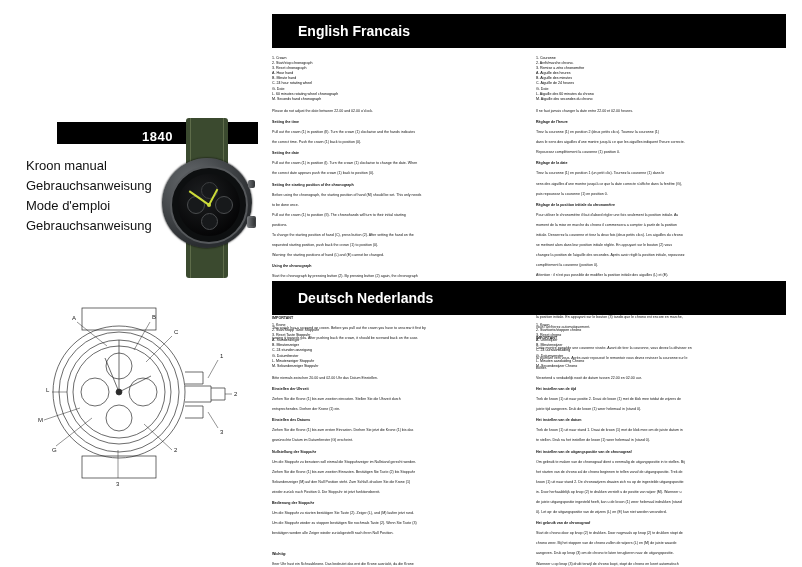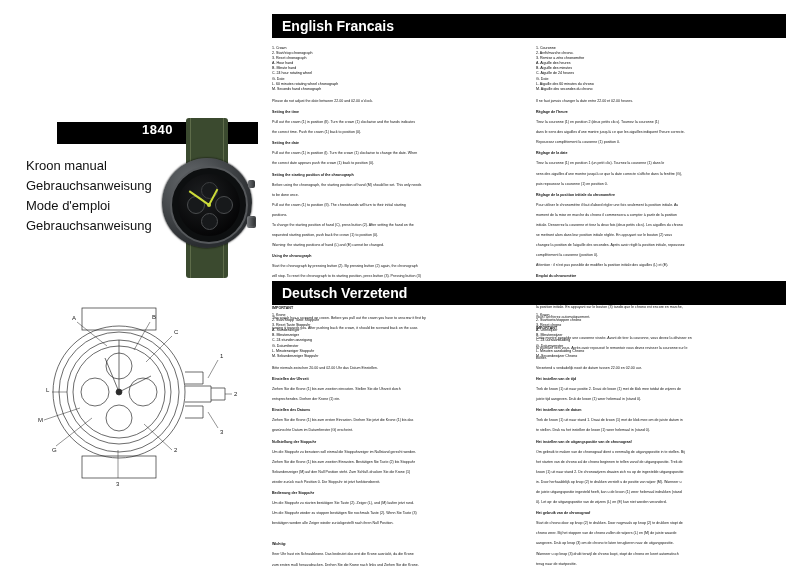--- a/index.html
+++ b/index.html
@@ -1,21 +1,21 @@
 <!DOCTYPE html>
 <html><head>
 <meta charset="utf-8">
 <style>
   html,body{margin:0;padding:0;}
   body{width:802px;height:567px;background:#ffffff;font-family:"Liberation Sans",sans-serif;overflow:hidden;}
   .page{position:relative;width:802px;height:567px;}
 
   
   .cover{position:absolute;left:18px;top:122px;width:240px;}
-  .cover-bar{background:#000;color:#fff;height:22px;display:flex;align-items:flex-start;justify-content:center;margin-left:39px;}
+  .cover-bar{background:#000;color:#fff;height:22px;display:flex;align-items:flex-end;justify-content:center;margin-left:39px;}
   .cover-bar span{font-size:13px;font-weight:bold;letter-spacing:.5px;}
   .cover-titles{margin-top:12px;padding-left:8px;}
   .cover-titles div{font-size:13px;color:#111;line-height:1.55;}
 
   
   .watch-photo{position:absolute;left:148px;top:118px;width:118px;height:160px;}
   .strap{position:absolute;left:38px;width:42px;background:#3b4a2f;border-radius:3px;}
   .strap.top{top:0;height:60px;}
   .strap.bot{top:104px;height:56px;}
   .stitch{position:absolute;width:1px;height:100%;background:#6d7a56;opacity:.7;}
@@ -25,21 +25,21 @@
   .subd{position:absolute;border-radius:50%;border:1px solid #4a4c4e;background:#17191b;}
   .hand{position:absolute;background:#cddc39;transform-origin:50% 100%;}
   .crown{position:absolute;right:-4px;top:58px;width:9px;height:12px;background:linear-gradient(90deg,#7a7d80,#3a3c3e);border-radius:2px;}
   .pusher{position:absolute;right:-3px;width:7px;height:8px;background:linear-gradient(90deg,#6d7073,#303234);border-radius:2px;}
 
   
   .tech{position:absolute;left:22px;top:300px;width:236px;height:190px;}
 
   
   .section{position:absolute;}
-  .sec-head{background:#000;color:#fff;height:24px;display:flex;align-items:center;padding-left:10px;box-sizing:border-box;}
+  .sec-head{background:#000;color:#fff;height:34px;display:flex;align-items:center;padding-left:26px;box-sizing:border-box;}
   .sec-head span{font-size:14px;font-weight:bold;}
   .cols{display:flex;gap:22px;margin-top:8px;}
   .col{width:242px;}
   .col p{margin:0 0 5px 0;font-size:3.6px;line-height:1.42;color:#111;}
   .col p.h{font-weight:bold;margin-top:6px;}
   .col p.gap{margin-top:7px;}
   .tiny{font-size:3.6px;line-height:1.42;}
 </style>
 </head>
 <body>
@@ -225,21 +225,21 @@
         <p class="h">IMPORTANT</p>
         <p>Cette montre posséde une couronne vissée. Avant de tirer la couronne, vous devez la dévisser en</p>
         <p>la tournant vers vous. Après avoir repoussé le remontoir vous devez revisser la couronne sur le</p>
         <p>boîtier.</p>
       </div>
     </div>
   </div>
 
   <div class="section" style="left:272px;top:281px;width:514px;">
     <div class="sec-head">
-      <span>Deutsch Verzetend</span>
+      <span>Deutsch Nederlands</span>
     </div>
     <div class="cols">
       <div class="col">
         <div class="tiny">
           <div>1. Krone</div>
           <div>2. Start/Stopp Taste Stoppuhr</div>
           <div>3. Reset Taste Stoppuhr</div>
           <div>A. Stundenzeiger</div>
           <div>B. Minutenzeiger</div>
           <div>C. 24 stunden anzeigung</div>

